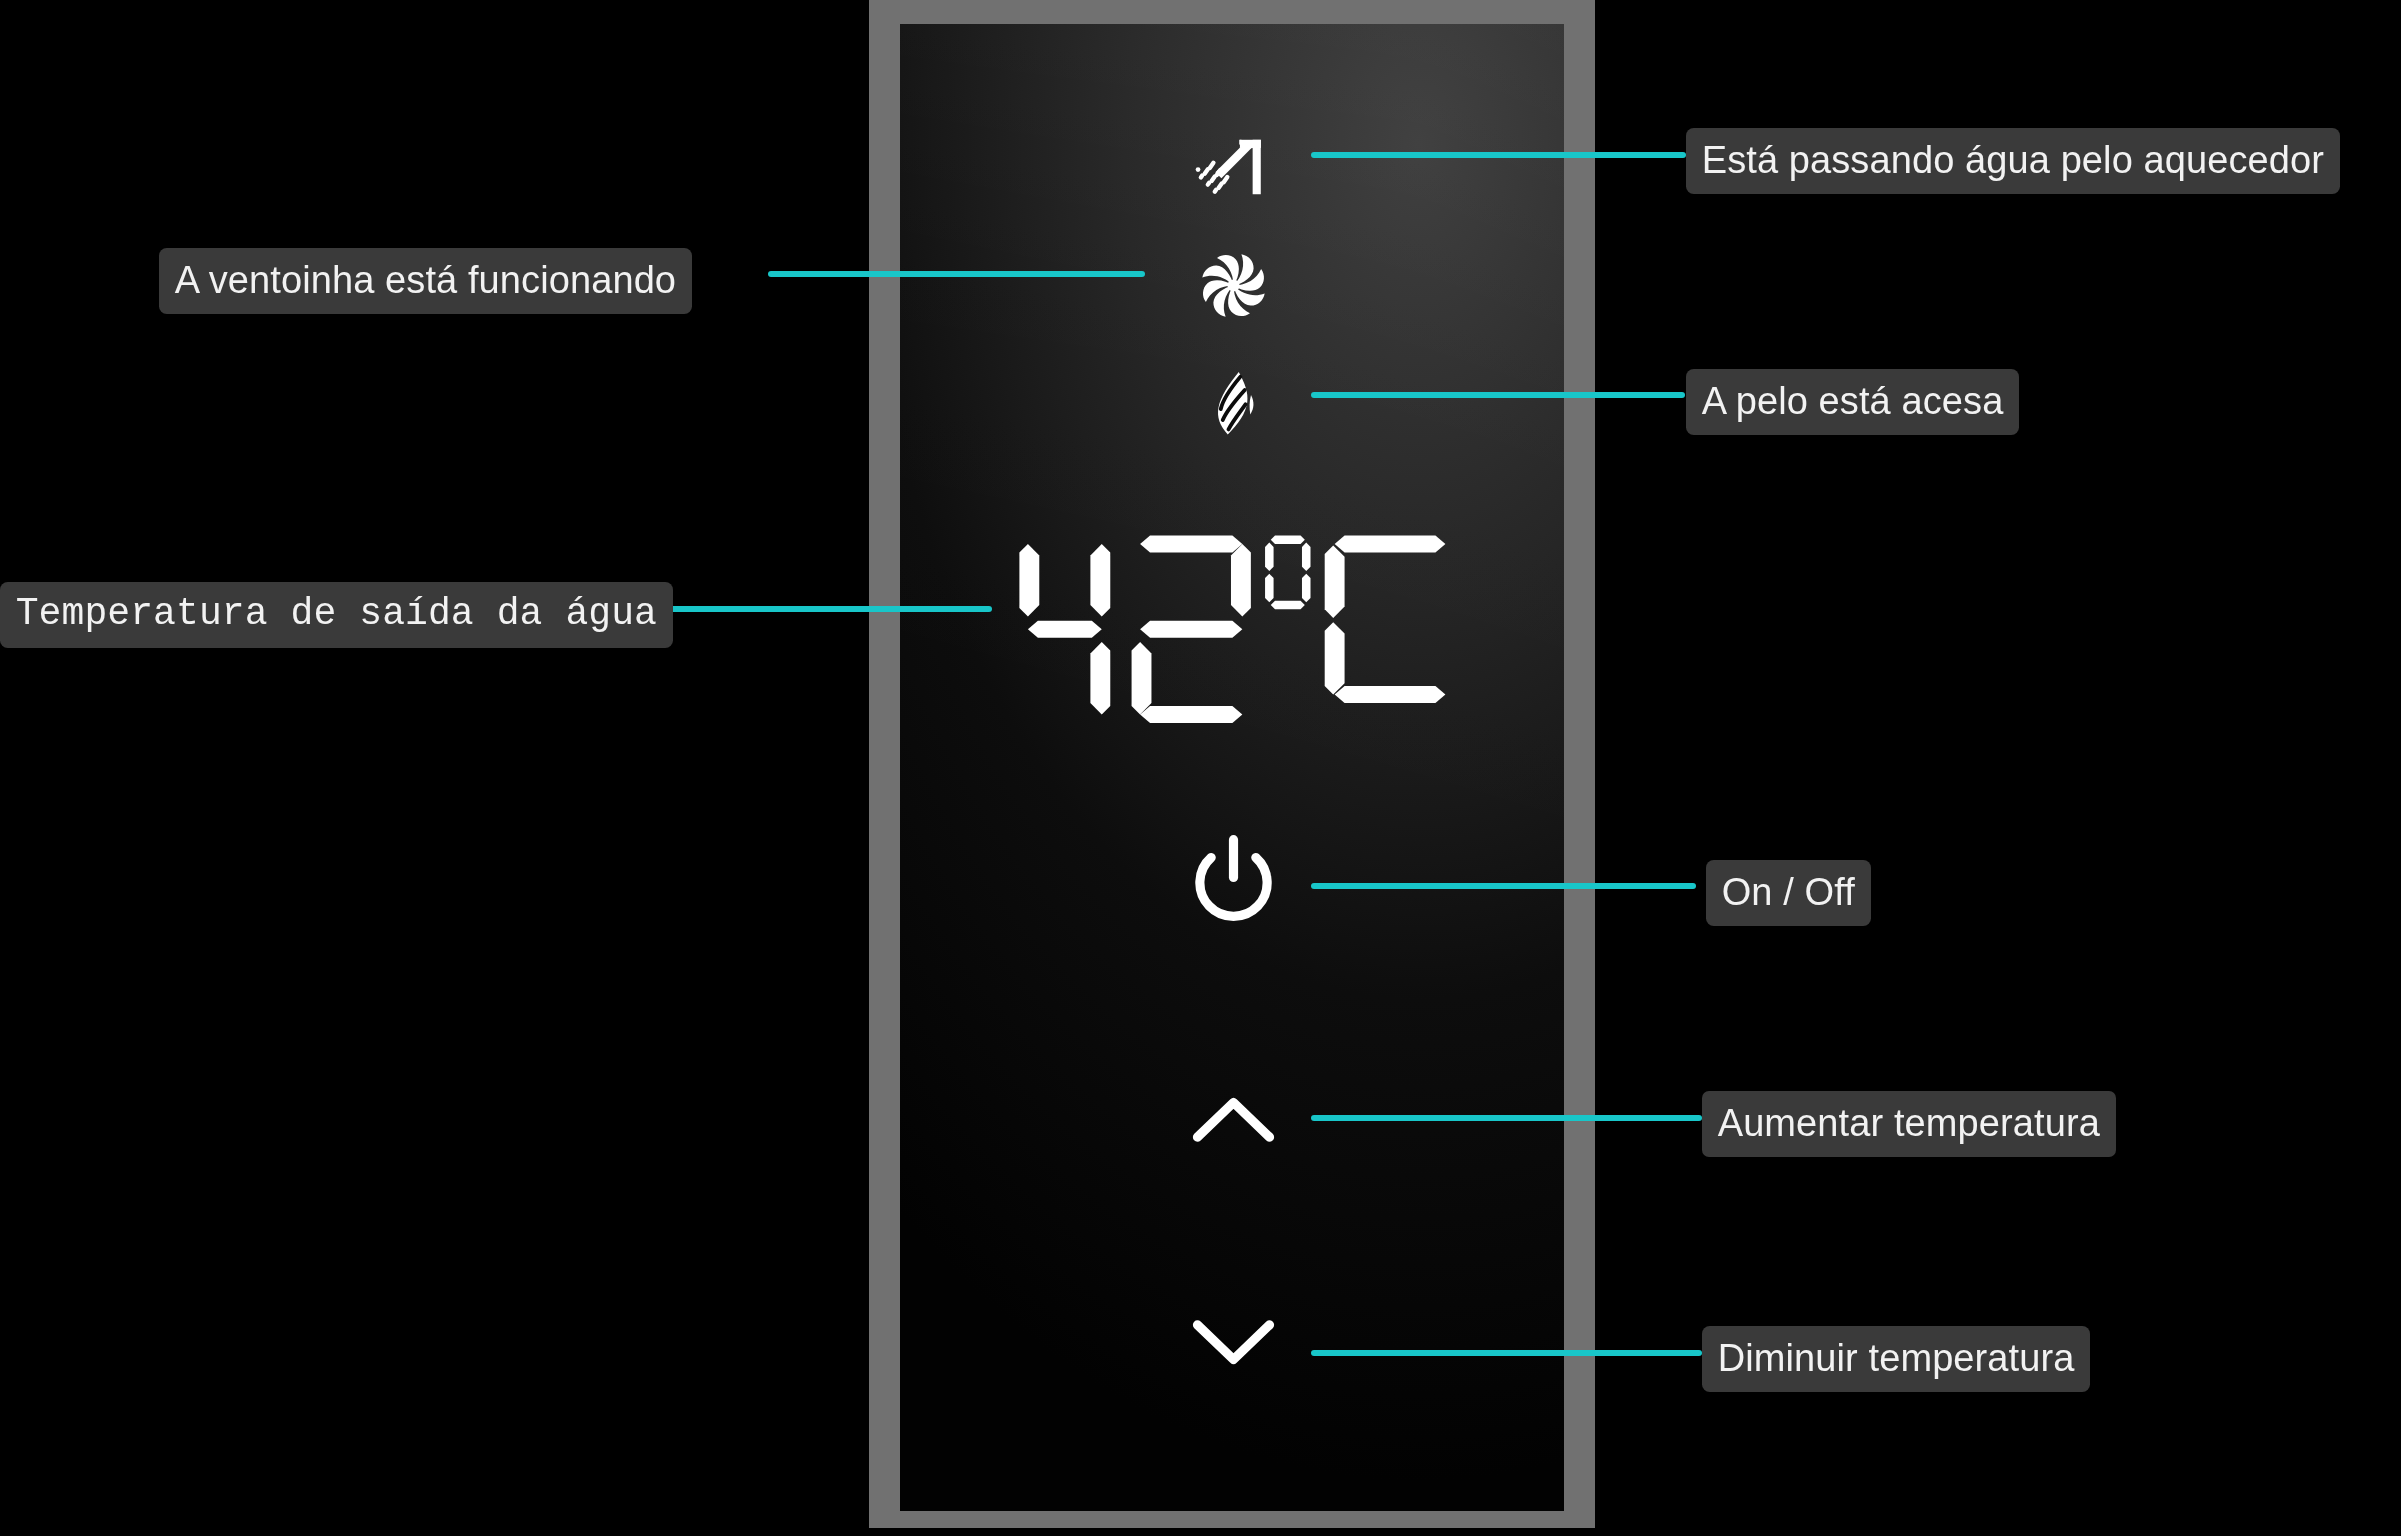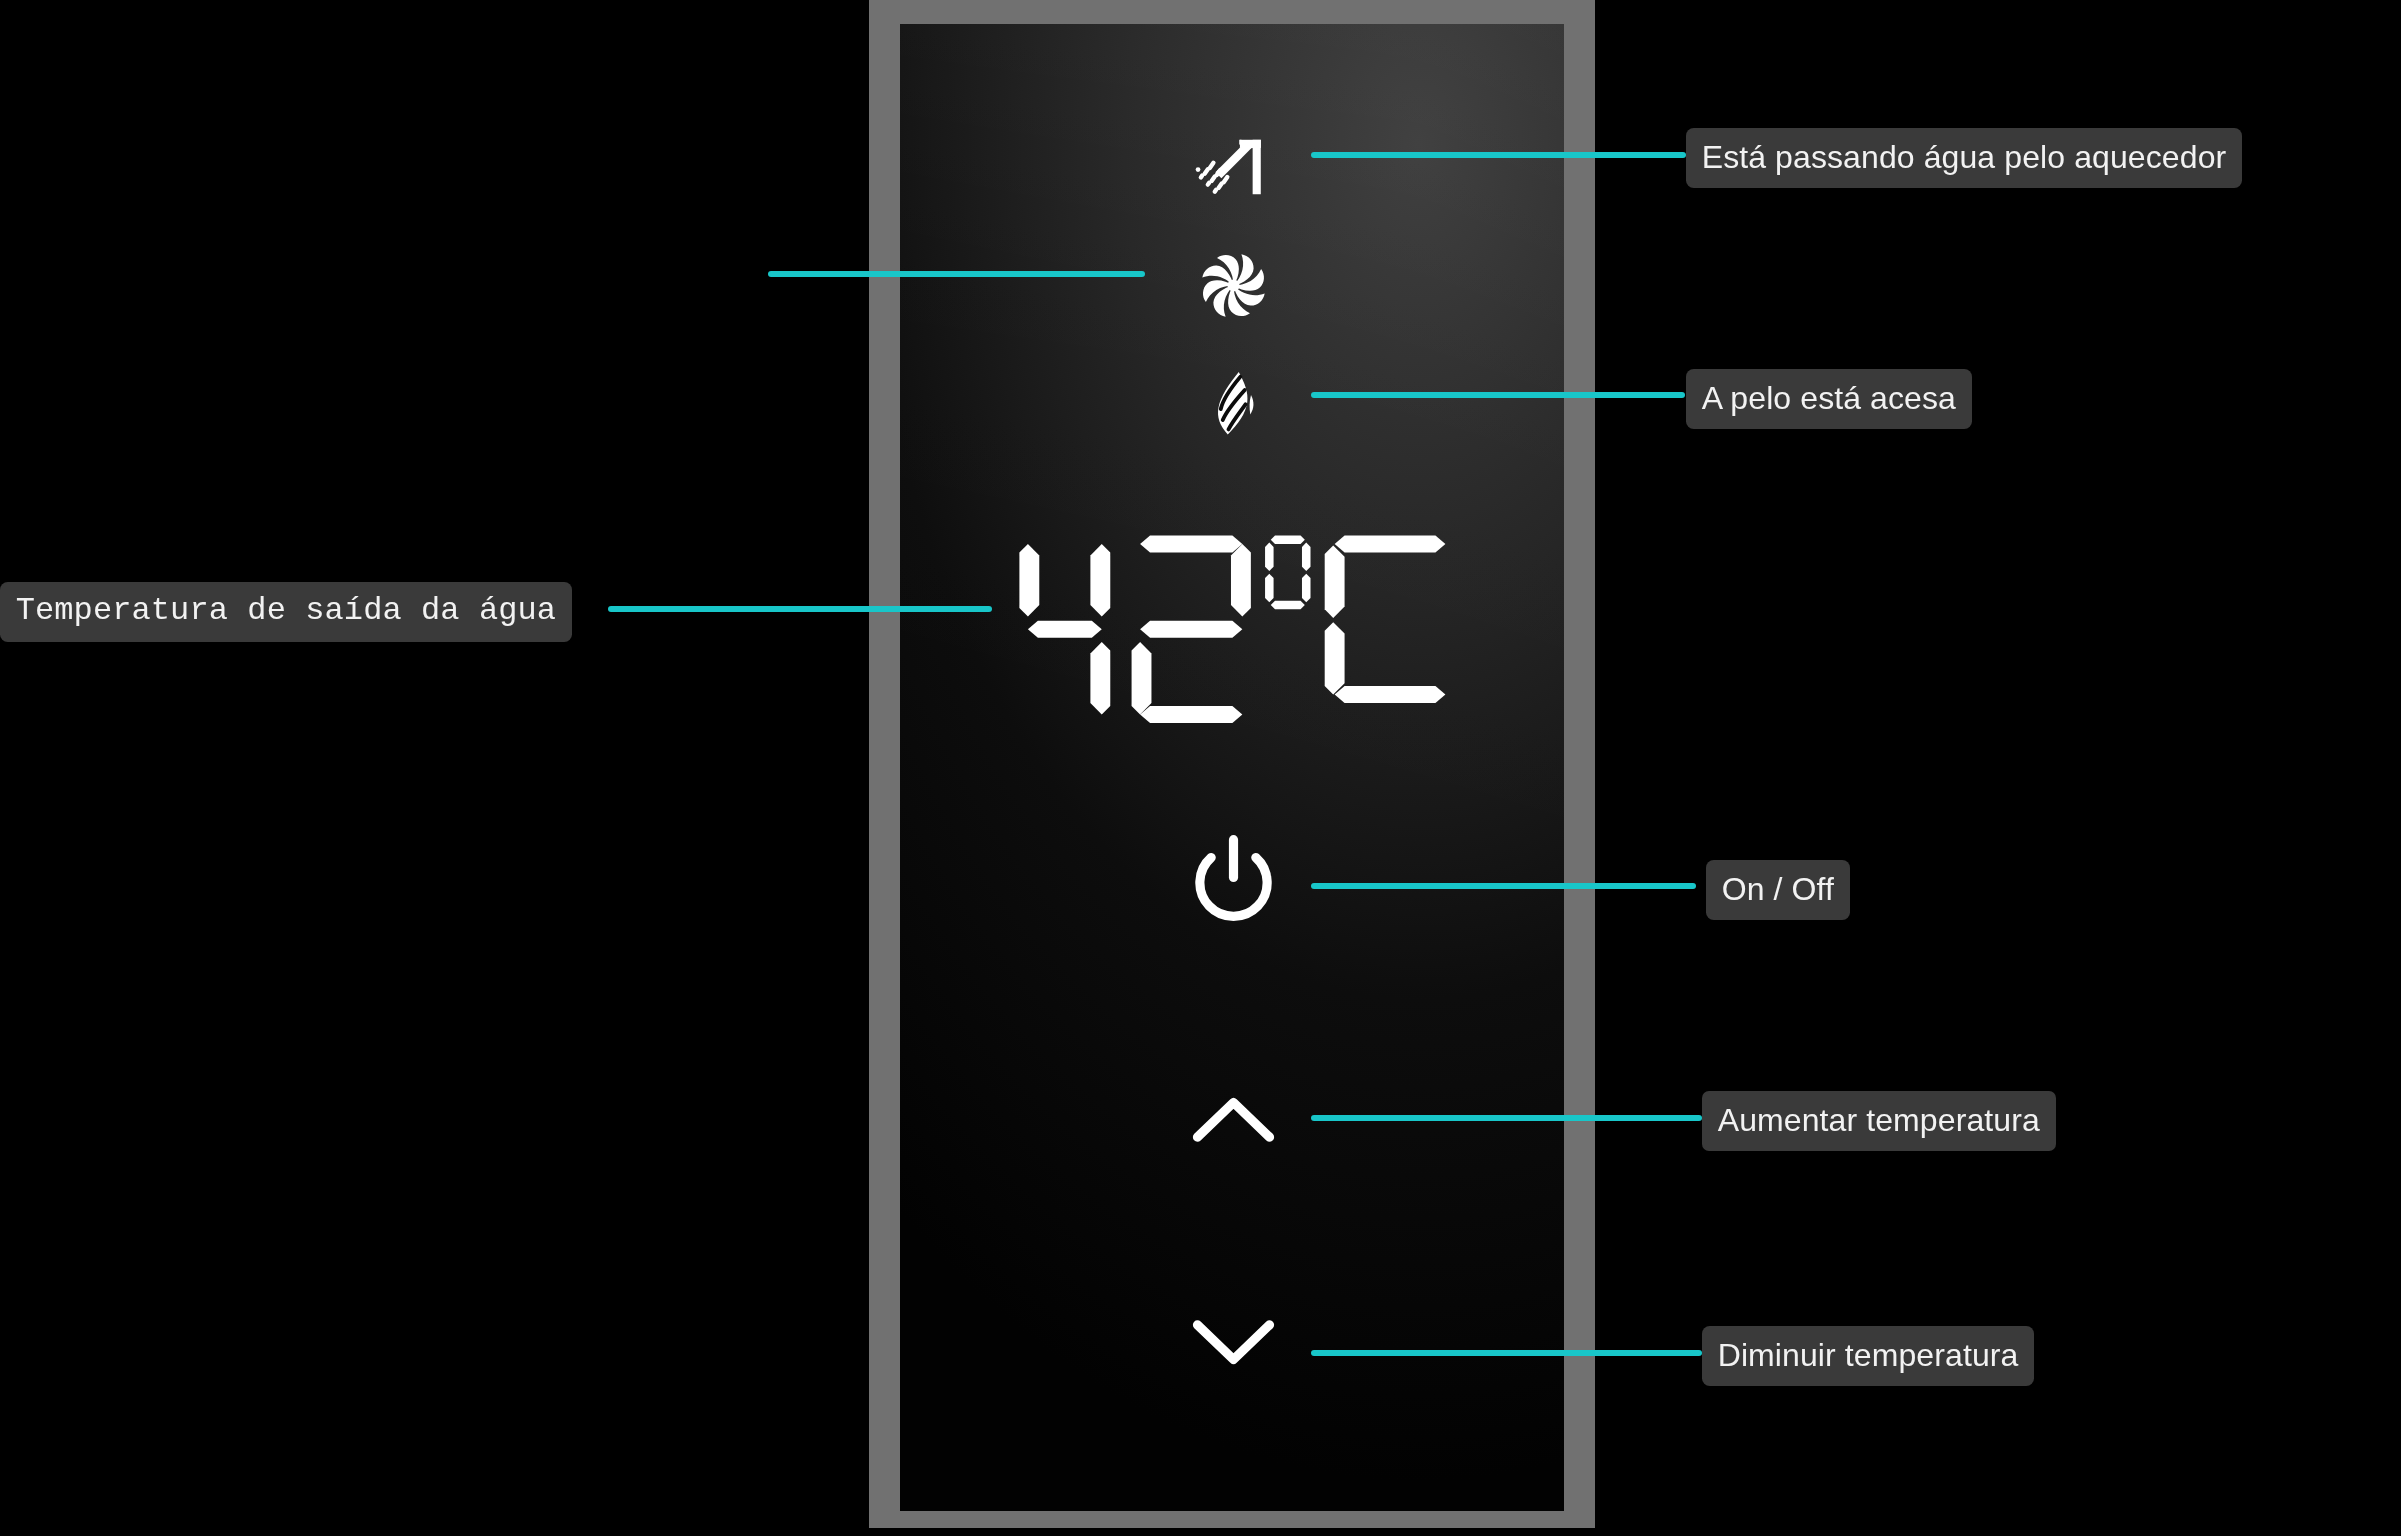--- a/index.html
+++ b/index.html
@@ -84,21 +84,21 @@
     z-index: 5;
   }
   .temp-readout svg { display: block; }
 
   
   .callout-label {
     position: absolute;
     background: #3a3a3a;
     color: #f2f2f2;
     border-radius: 7.8px;
-    font-size: 32px;
+    font-size: 38px;
     line-height: 1;
     letter-spacing: 0.1px;
     padding: 12.8px 15.7px 15px 15.7px;
     white-space: nowrap;
     font-family: "Liberation Sans", sans-serif;
     z-index: 20;
     box-sizing: border-box;
   }
 
   
@@ -294,20 +294,21 @@
   <div class="leader-line ln-shower"></div>
   <div class="leader-line ln-fan"></div>
   <div class="leader-line ln-flame"></div>
   <div class="leader-line ln-temp"></div>
   <div class="leader-line ln-power"></div>
   <div class="leader-line ln-up"></div>
   <div class="leader-line ln-down"></div>
 
   <div class="callout-label lbl-shower">Está passando água pelo aquecedor</div>
 
+  <div class="callout-label lbl-fan">A ventoinha está funcionando</div>
 
   <div class="callout-label lbl-flame">A pelo está acesa</div>
 
   <div class="callout-label lbl-temp">Temperatura de saída da água</div>
 
   <div class="callout-label lbl-power">On / Off</div>
 
   <div class="callout-label lbl-up">Aumentar temperatura</div>
 
   <div class="callout-label lbl-down">Diminuir temperatura</div>

